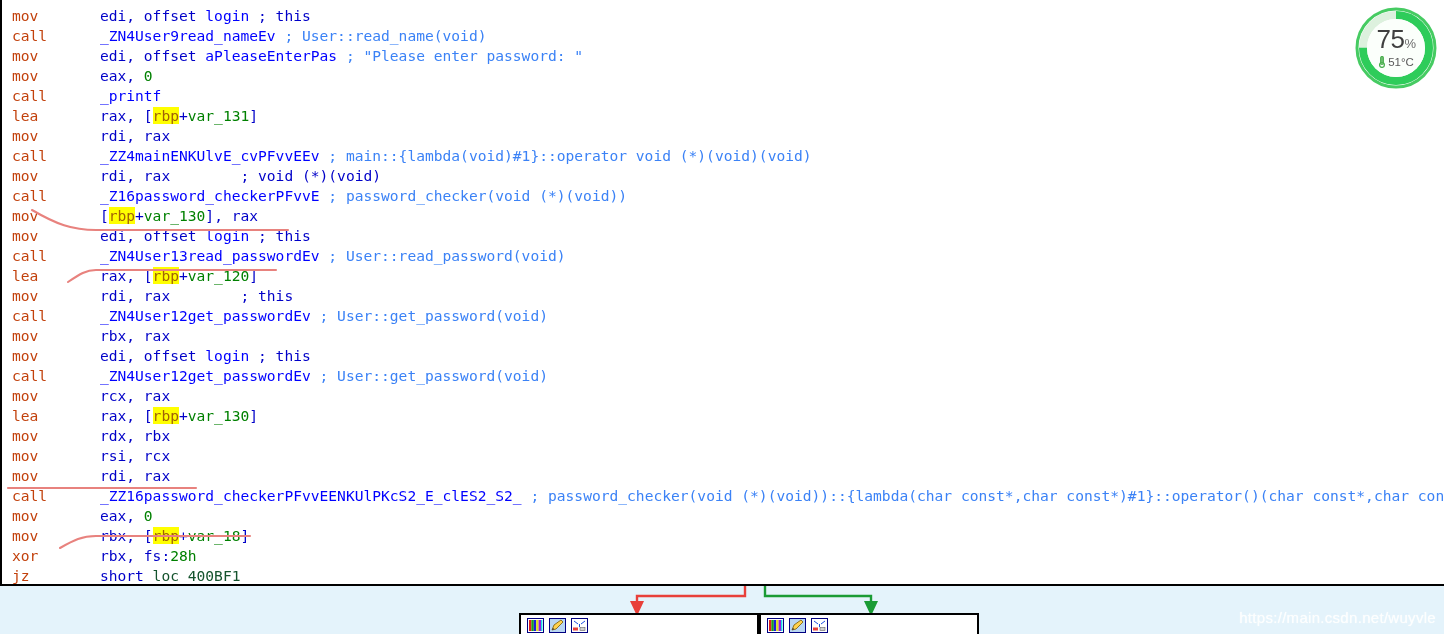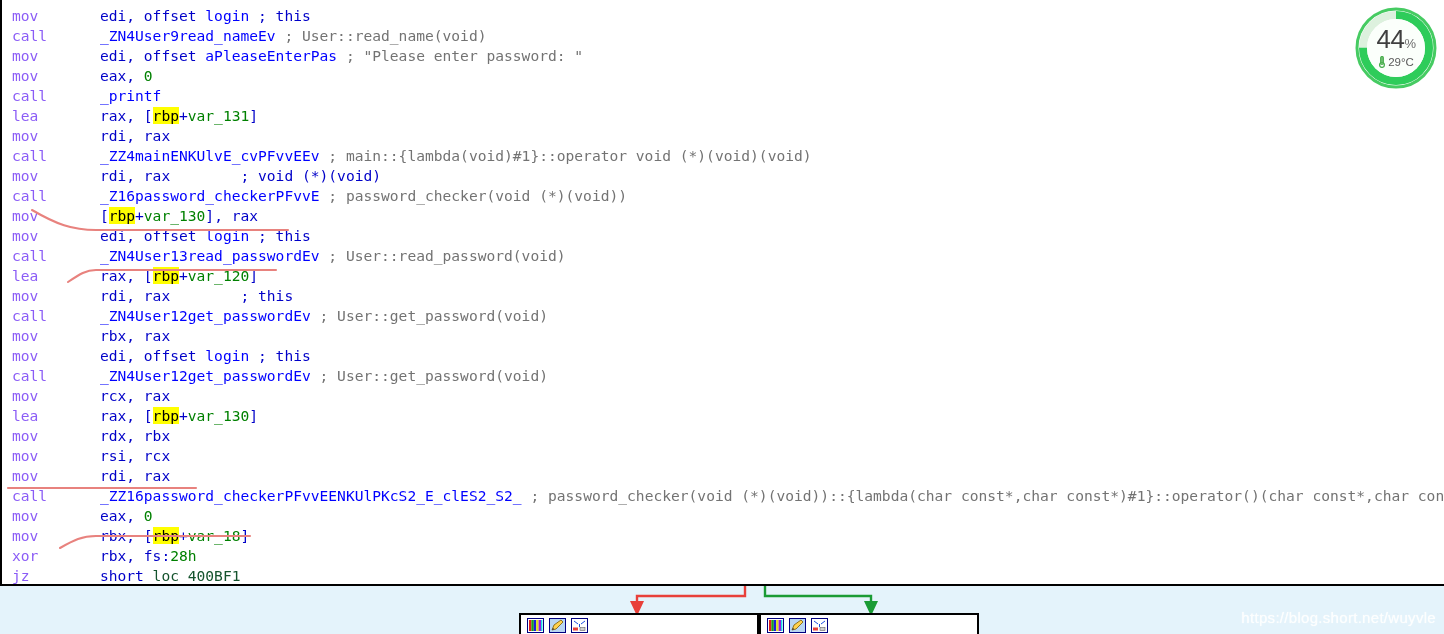--- a/index.html
+++ b/index.html
@@ -56,27 +56,27 @@
     font-size: 14.6px;
     line-height: 20px;
   }
   .line {
     height: 20px;
     white-space: pre;
     padding-left: 10px;
   }
 
   
-  .mn  { color: #8b5cf6; }            
+  .mn  { color: #c2410c; }            
   .op  { color: #0000c8; }            
   .nm  { color: #0000ff; text-align: right; }            
   .num { color: #008000; }            
-  .cmt { color: #737373; }            
+  .cmt { color: #3b82f6; }            
   .loc { color: #14532d; }            
-  .hl  { background: #ffff00; color: #000000; }   
+  .hl  { background: #ffff00; color: #a16207; }   
 
   
   #annotations {
     position: absolute;
     left: 0; top: 0;
     width: 1444px; height: 634px;
     pointer-events: none;
   }
 
   
@@ -241,37 +241,37 @@
       </svg>
       <svg class="ic" viewBox="0 0 17 15">
         <rect x="0.5" y="0.5" width="16" height="14" fill="#ffffff" stroke="#000080"></rect>
         <path d="M3 3 L7 6 M14 3 L10 6 M8.5 6 L8.5 9" stroke="#1b4fe0" stroke-width="1" fill="none"></path>
         <rect x="2" y="9.5" width="5" height="3" fill="#e8403a"></rect>
         <rect x="9" y="9.5" width="5" height="3" fill="#cfcfcf" stroke="#666" stroke-width="0.6"></rect>
       </svg>
     </div>
   </div>
 
-  <div id="watermark">https://blog.short.net/wuyvle</div>
+  <div id="watermark">https://main.csdn.net/wuyvle</div>
 
 </div>
 
 <div id="gauge">
   <svg width="92" height="92" viewBox="0 0 92 92">
     <circle cx="46" cy="46" r="40" fill="#ffffff" stroke="#ffffff" stroke-width="1"></circle>
     <circle cx="46" cy="46" r="39" fill="none" stroke="#3cc85a" stroke-width="3" opacity="0.95"></circle>
     <circle cx="46" cy="46" r="33" fill="none" stroke="#ddf1de" stroke-width="8"></circle>
     <circle id="gauge-arc" cx="46" cy="46" r="33" fill="none" stroke="#2ecc5a" stroke-width="8" stroke-linecap="butt" transform="rotate(-90 46 46)" stroke-dasharray="155.50883635269477 207.34511513692635"></circle>
     <circle cx="46" cy="46" r="29" fill="#fbfffb"></circle>
   </svg>
   <div class="pct">
-    <span>44</span><small>%</small>
+    <span>75</span><small>%</small>
   </div>
   <div class="temp">
     <span class="thermo">
       <svg width="8" height="12" viewBox="0 0 8 12">
         <path d="M4 1 v6" stroke="#4caf50" stroke-width="1.6" fill="none" stroke-linecap="round"></path>
         <circle cx="4" cy="9" r="2.4" fill="none" stroke="#4caf50" stroke-width="1.3"></circle>
         <rect x="2.6" y="0.4" width="2.8" height="8" rx="1.4" fill="none" stroke="#4caf50" stroke-width="1.1"></rect>
       </svg>
-    </span><span>29°C</span>
+    </span><span>51°C</span>
   </div>
 </div>
 
 </body></html>

